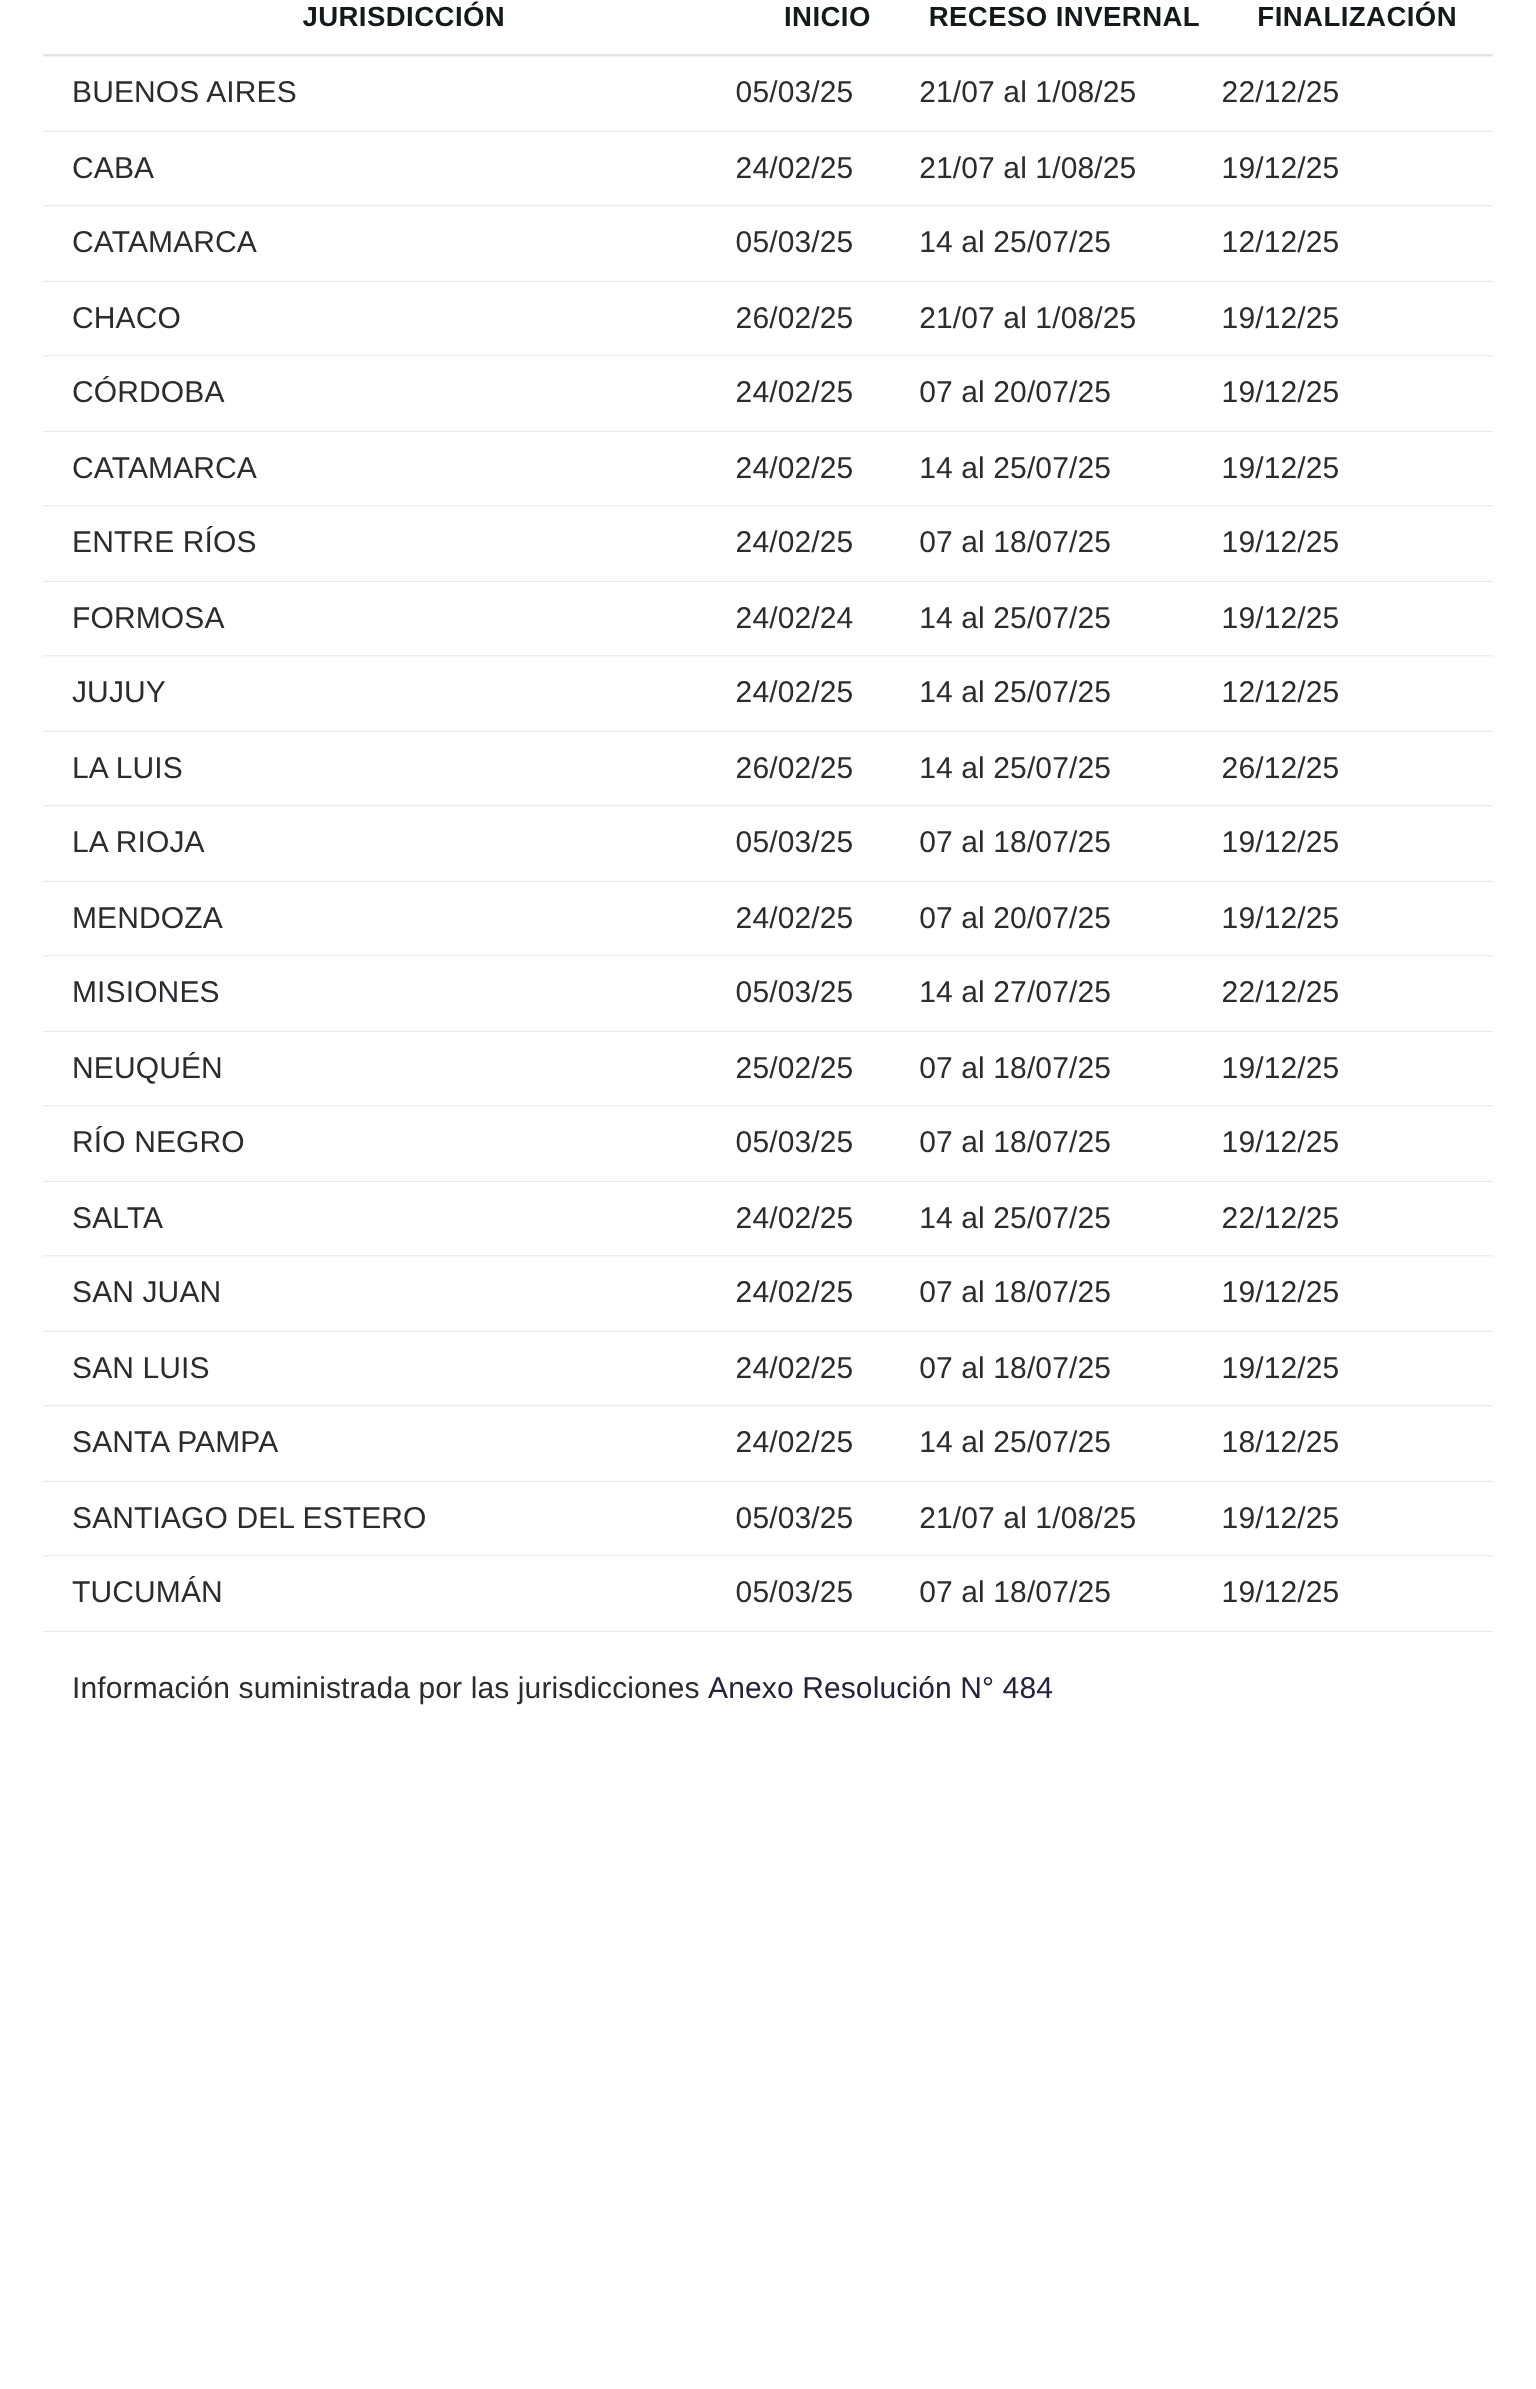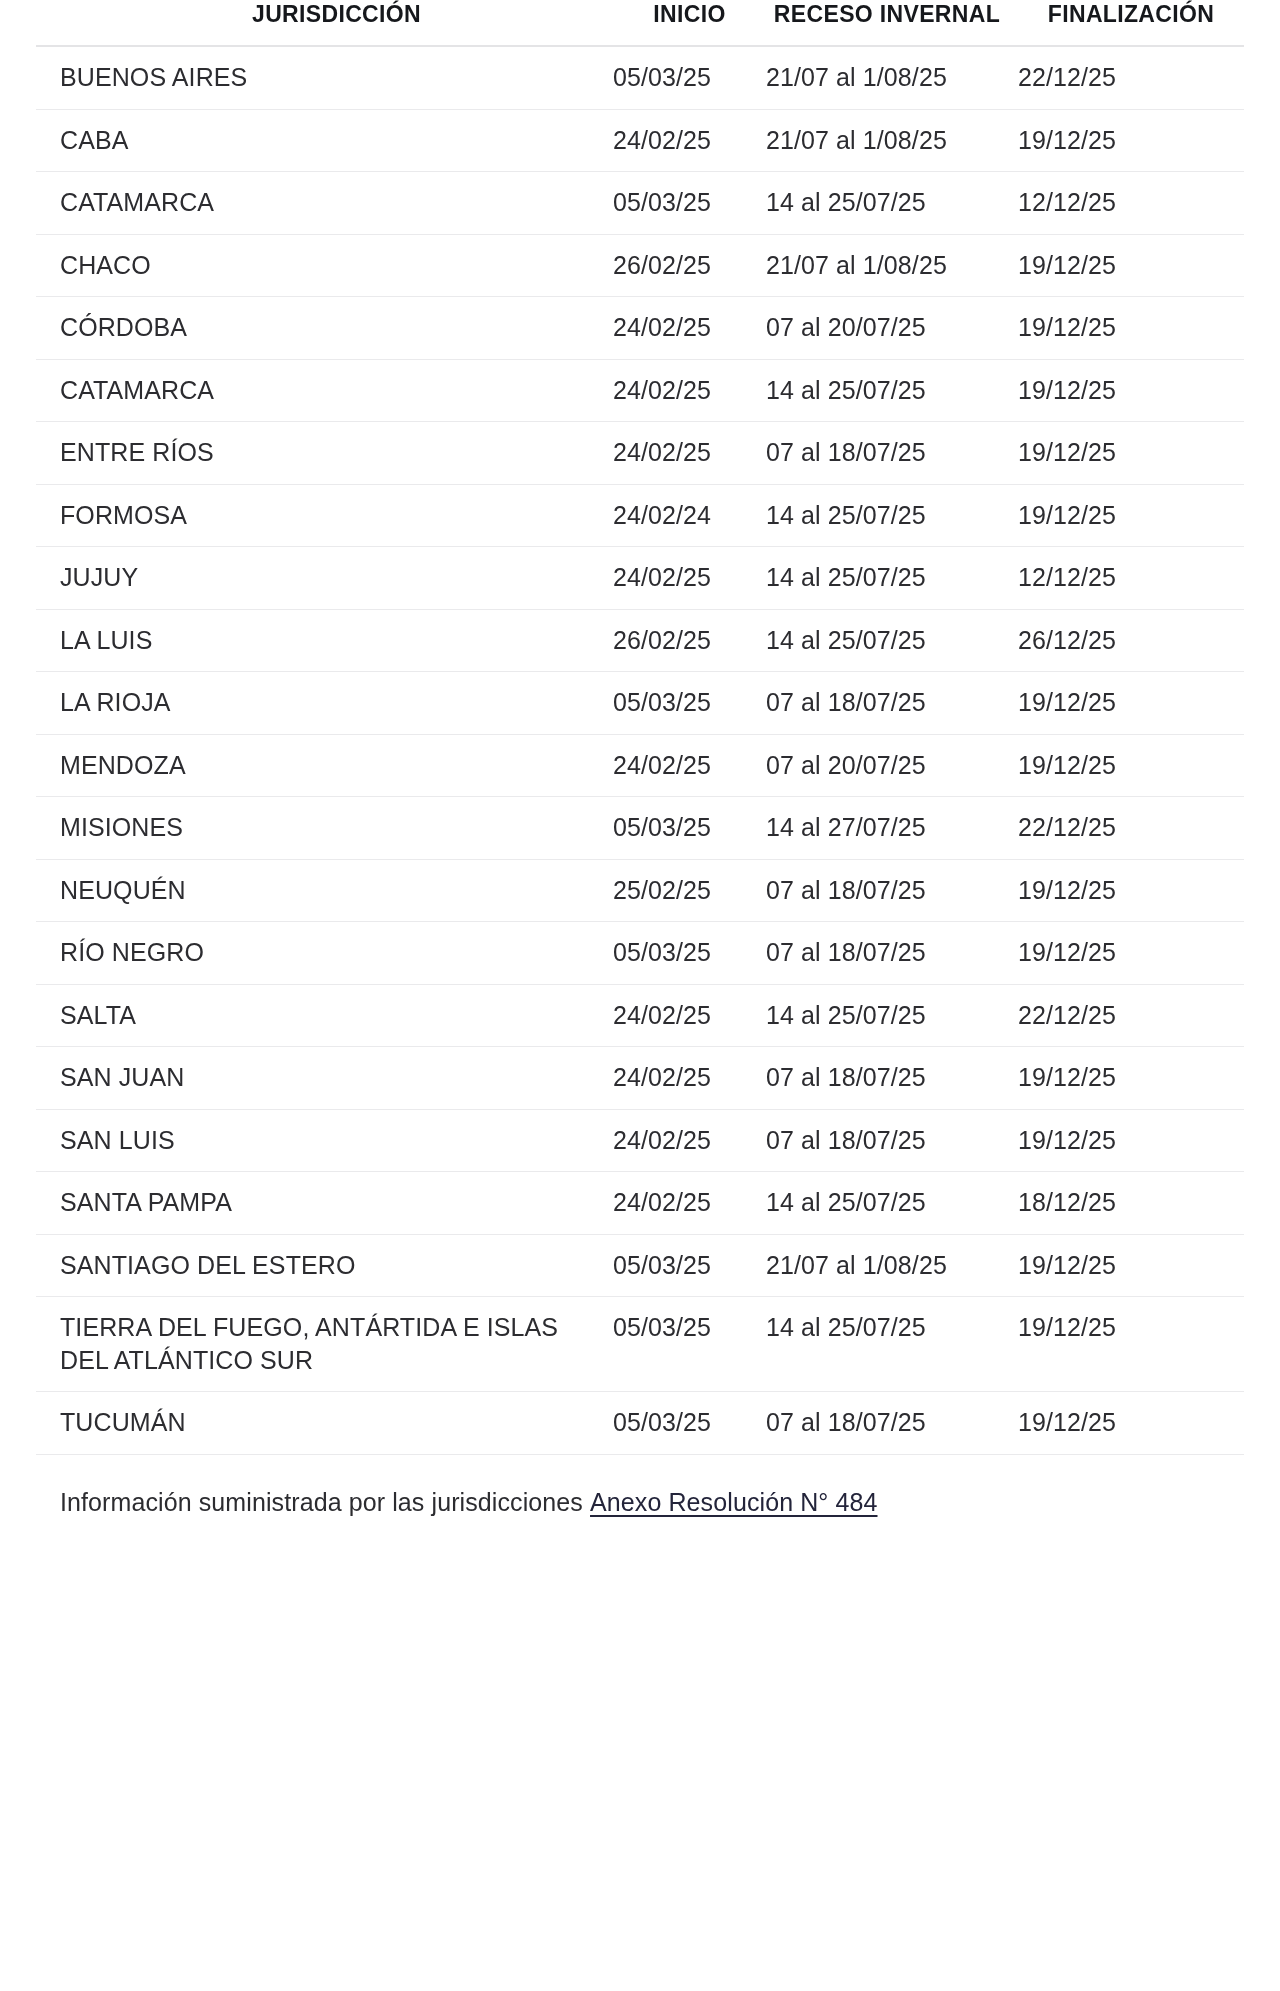--- a/index.html
+++ b/index.html
@@ -79,21 +79,20 @@
     width: 1208px;
     padding-left: 24px;
     box-sizing: border-box;
     font-size: 25px;
     line-height: 1.3;
     color: #2c2c30;
     letter-spacing: 0.004em;
   }
   .footnote .link {
     color: #23243a;
-    text-decoration: underline;
     text-underline-offset: 4px;
     text-decoration-thickness: 2px;
     cursor: pointer;
   }
 </style>
 </head>
 <body>
 
 <div class="page">
 
@@ -227,26 +226,20 @@
           <td class="td-receso_invernal">14 al 25/07/25</td>
           <td class="td-finalizacion">18/12/25</td>
         </tr>
         <tr>
           <td class="td-jur">SANTIAGO DEL ESTERO</td>
           <td class="td-inicio">05/03/25</td>
           <td class="td-receso_invernal">21/07 al 1/08/25</td>
           <td class="td-finalizacion">19/12/25</td>
         </tr>
         <tr>
-          <td class="td-jur">TIERRA DEL FUEGO, ANTÁRTIDA E ISLAS DEL ATLÁNTICO SUR</td>
-          <td class="td-inicio">05/03/25</td>
-          <td class="td-receso_invernal">14 al 25/07/25</td>
-          <td class="td-finalizacion">19/12/25</td>
-        </tr>
-        <tr>
           <td class="td-jur">TUCUMÁN</td>
           <td class="td-inicio">05/03/25</td>
           <td class="td-receso_invernal">07 al 18/07/25</td>
           <td class="td-finalizacion">19/12/25</td>
         </tr>
       </tbody>
   </table>
 
   <p class="footnote">
     <span>Información suministrada por las jurisdicciones</span><span>&nbsp;</span><span class="link">Anexo Resolución N° 484</span>

